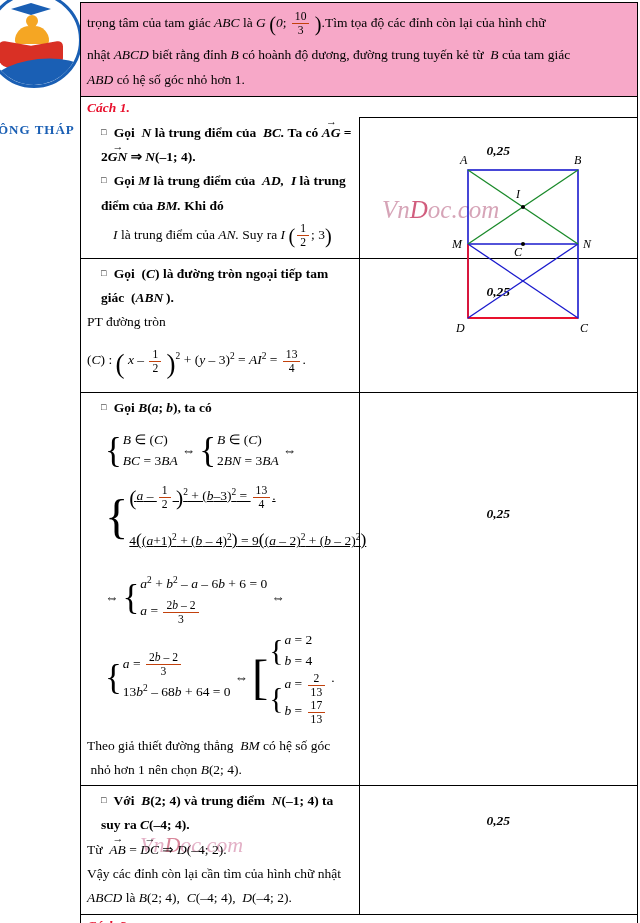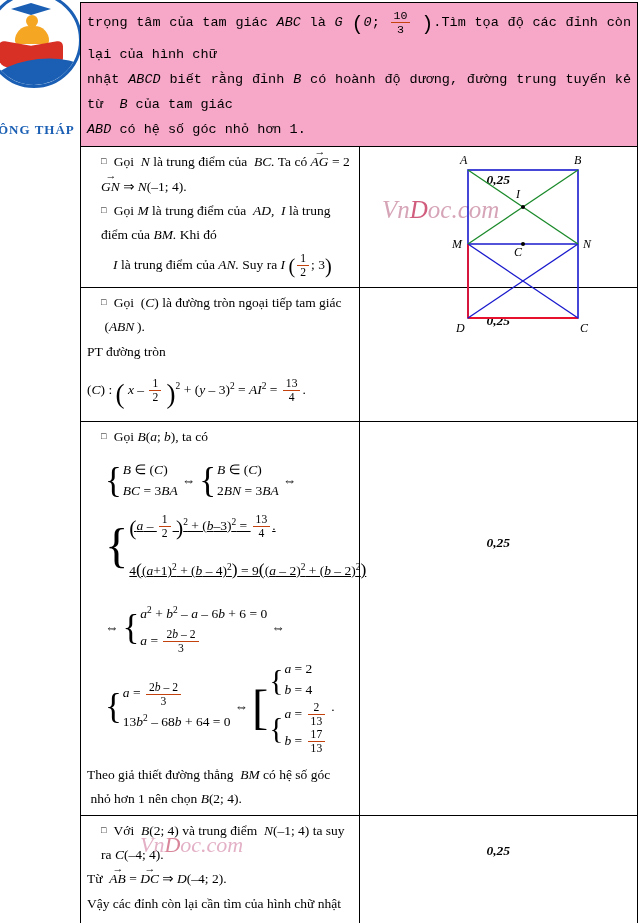--- a/index.html
+++ b/index.html
@@ -72,24 +72,24 @@
     vertical-align: top;
     padding: 3px 6px 3px 6px;
   }
   td.content { width:494px; }
   td.score  { width:64px; text-align:center; font-weight:bold; font-style:italic; color:#000; }
   .score-mid { display:block; padding-top:22px;font-style:italic; }
   .header-row td {
     background:#f7a8c8;
     padding: 6px 8px 8px 8px;
   }
-  .hdr-line { line-height:1.85; text-align:justify;font-family:Liberation Mono, monospace; }
+  .hdr-line { line-height:1.85; text-align:justify; }
   .red-bold { color:#e8112d; font-weight:bold; font-style:italic; }
   .line { line-height:1.8; }
-  .indent { padding-left:14px; }
+  .indent { padding-left:14px;font-weight:bold; }
   .indent2 { padding-left:26px; }
   .sq::before { content:"\25A1"; font-size:9px; vertical-align:2px; margin-right:4px; color:#000; }
   .vec { position:relative; display:inline-block; }
   .vec::before {
     content:"\2192"; position:absolute; left:0; right:0; top:-0.78em;
     font-size:11px; text-align:center; letter-spacing:-1px;
   }
   i, .it { font-style:italic; }
   .frac {
     display:inline-block; vertical-align:middle; text-align:center;
@@ -156,20 +156,25 @@
       </div>
       <div class="hdr-line">
         nhật <i>ABCD</i>&nbsp;biết rằng đỉnh <i>B</i>&nbsp;có hoành độ dương, đường trung tuyến kẻ từ &nbsp;<i>B</i>&nbsp;của tam giác
       </div>
       <div class="hdr-line">
         <i>ABD</i>&nbsp;có hệ số góc nhỏ hơn 1.
       </div>
     </td>
   </tr>
 
+  <tr>
+    <td colspan="2" style="border-bottom:none;padding-bottom:1px;">
+      <span class="red-bold">Cách 1.</span>
+    </td>
+  </tr>
 
   <tr>
     <td class="content" style="border-top:none;">
       <div class="line indent sq">
         Gọi &nbsp;<i>N</i>&nbsp;là trung điểm của &nbsp;<i>BC.</i> Ta có <span class="vec"><i>AG</i></span> = 2<span class="vec"><i>GN</i></span> ⇒ <i>N</i>(–1; 4).
       </div>
       <div class="line indent sq">
         Gọi <i>M</i>&nbsp;là trung điểm của &nbsp;<i>AD,</i> &nbsp;<i>I</i>&nbsp;là trung điểm của <i>BM.</i> Khi đó
       </div>
       <div class="line indent2">

